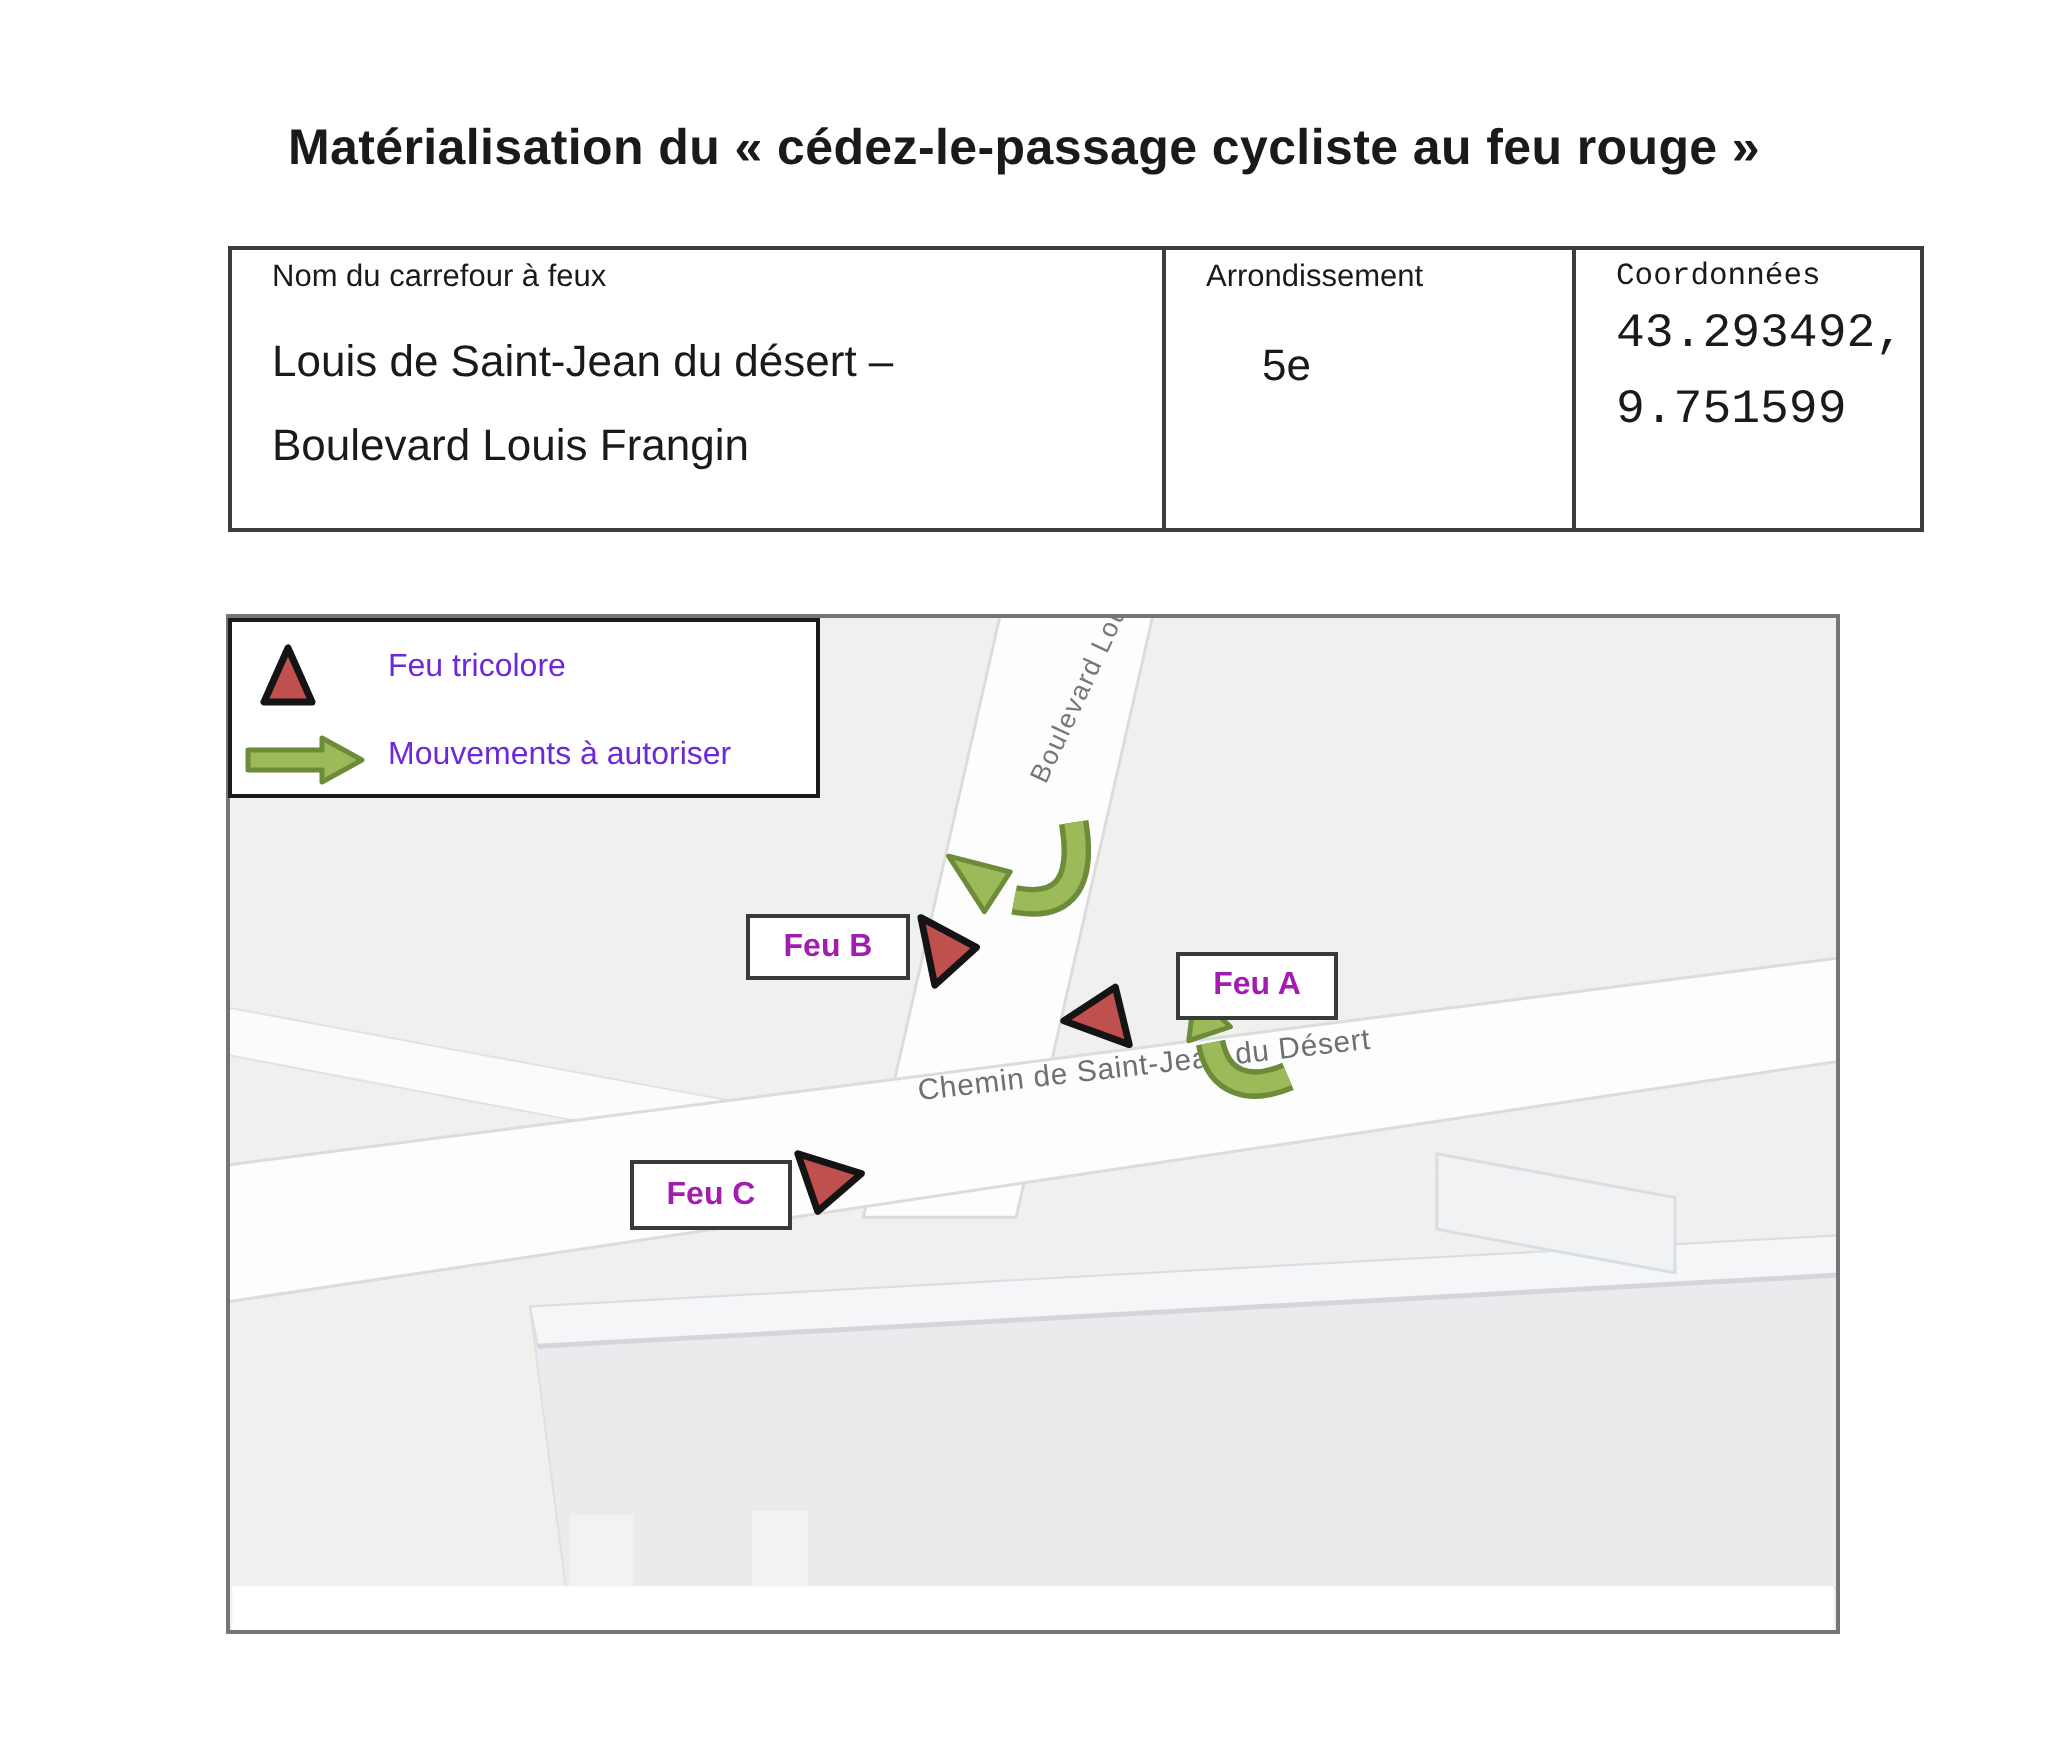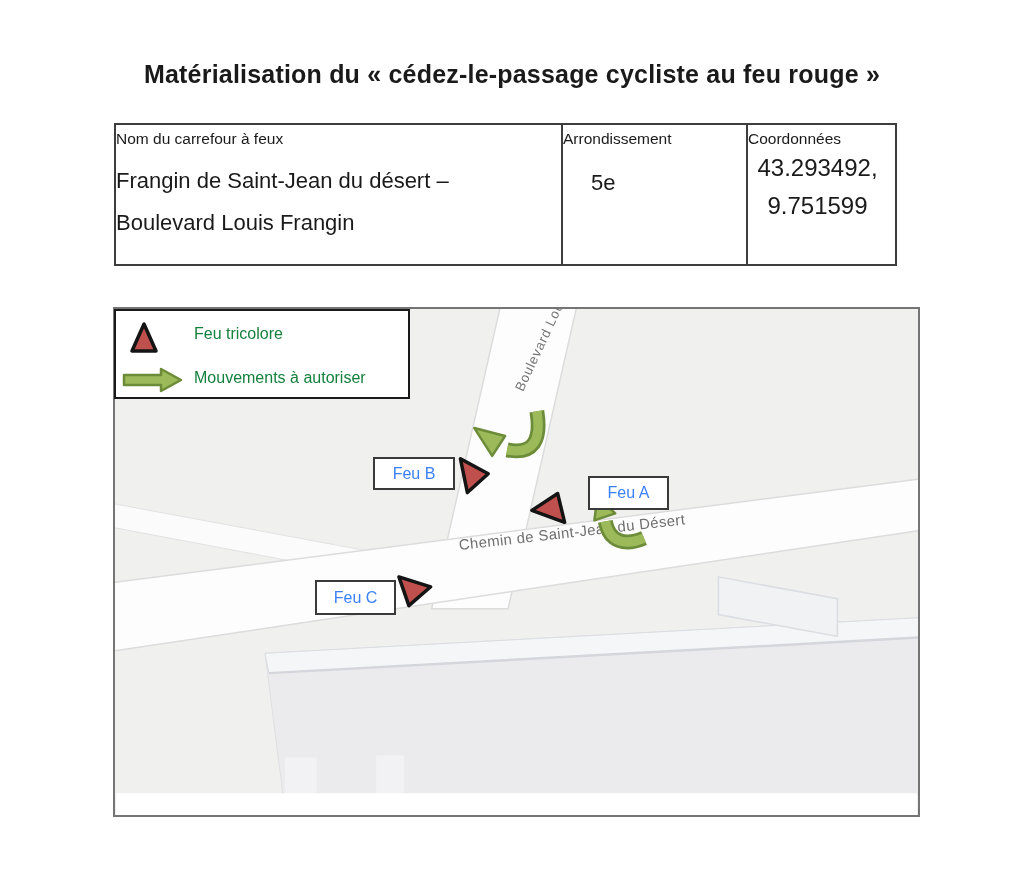--- a/index.html
+++ b/index.html
@@ -12,29 +12,29 @@
     text-align:center; font-size:25px; font-weight:bold; margin:0;
     letter-spacing:0.2px;
   }
   
   .info-table {
     position:absolute; left:114px; top:123px;
     border-collapse:collapse; table-layout:fixed;
   }
   .info-table td {
     border:2px solid #3d3d3d; vertical-align:top;
-    padding:4px 8px 4px 0; height:131px;
+    padding:4px 8px 4px 20px; height:131px;
   }
   .col1 { width:437px; }
   .col2 { width:175px; }
-  .col3 { width:139px; }
+  .col3 { width:139px;font-family:Liberation Mono, monospace; }
   .cell-header { font-size:15.5px; line-height:19px; }
   .cell-value { font-size:22px; line-height:42px; margin-top:12px; }
   .col2 .cell-value { margin-top:14px;margin-left:28px; }
-  .coords-value { font-size:24px; line-height:38px; margin-top:1px; text-align:center; }
+  .coords-value { font-size:24px; line-height:38px; margin-top:1px; text-align:left; }
   
   .map {
     position:absolute; left:113px; top:307px; width:803px; height:506px;
     border:2px solid #757575; background:#f0f0ef;
   }
   .map svg { position:absolute; left:0; top:0; }
   .road { fill:#fdfdfd; stroke:#dcdcdc; stroke-width:1.5; }
   .road-faint { fill:#fbfbfb; stroke:#e2e2e2; stroke-width:1; }
   .bldg { fill:#ebebee; stroke:#e0e0e3; stroke-width:1; }
   .bldg-top { fill:#f4f6f7; stroke:#dadde1; stroke-width:1; }
@@ -49,42 +49,42 @@
   .arrow-head { stroke:#6d8c39; stroke-width:2.5; stroke-linejoin:round; }
   
   .legend {
     position:absolute; left:-1px; top:0px; width:292px; height:86px;
     background:#ffffff; border:2px solid #1a1a1a;
   }
   .legend-row { position:absolute; left:0; width:100%; height:40px; }
   .legend-row-1 { top:6px; }
   .legend-row-2 { top:50px; }
   .legend-icon { position:absolute; }
-  .legend-label { position:absolute; left:78px; top:8px; font-size:16px; color:#15803d; }
+  .legend-label { position:absolute; left:78px; top:8px; font-size:16px; color:#6d28d9; }
   
   .feu-label {
     position:absolute; background:#ffffff; border:2px solid #3a3a3a;
-    font-size:16px; color:#3b82f6; text-align:center;
-    display:flex; align-items:center; justify-content:center;
+    font-size:16px; color:#a21caf; text-align:center;
+    display:flex; align-items:center; justify-content:center;font-weight:bold;
   }
 </style>
 </head>
 <body>
 
 <div class="page">
 
   <h1 class="title">Matérialisation du « cédez-le-passage cycliste au feu rouge »</h1>
 
   <table class="info-table">
     <tbody>
         <tr>
       <td class="col1">
         <div class="cell-header">Nom du carrefour à feux</div>
         <div class="cell-value">
-          <div>Frangin de Saint-Jean du désert –</div>
+          <div>Louis de Saint-Jean du désert –</div>
           <div>Boulevard Louis Frangin</div>
         </div>
       </td>
       <td class="col2">
         <div class="cell-header">Arrondissement</div>
         <div class="cell-value">5e</div>
       </td>
       <td class="col3">
         <div class="cell-header">Coordonnées</div>
         <div class="coords-value">

